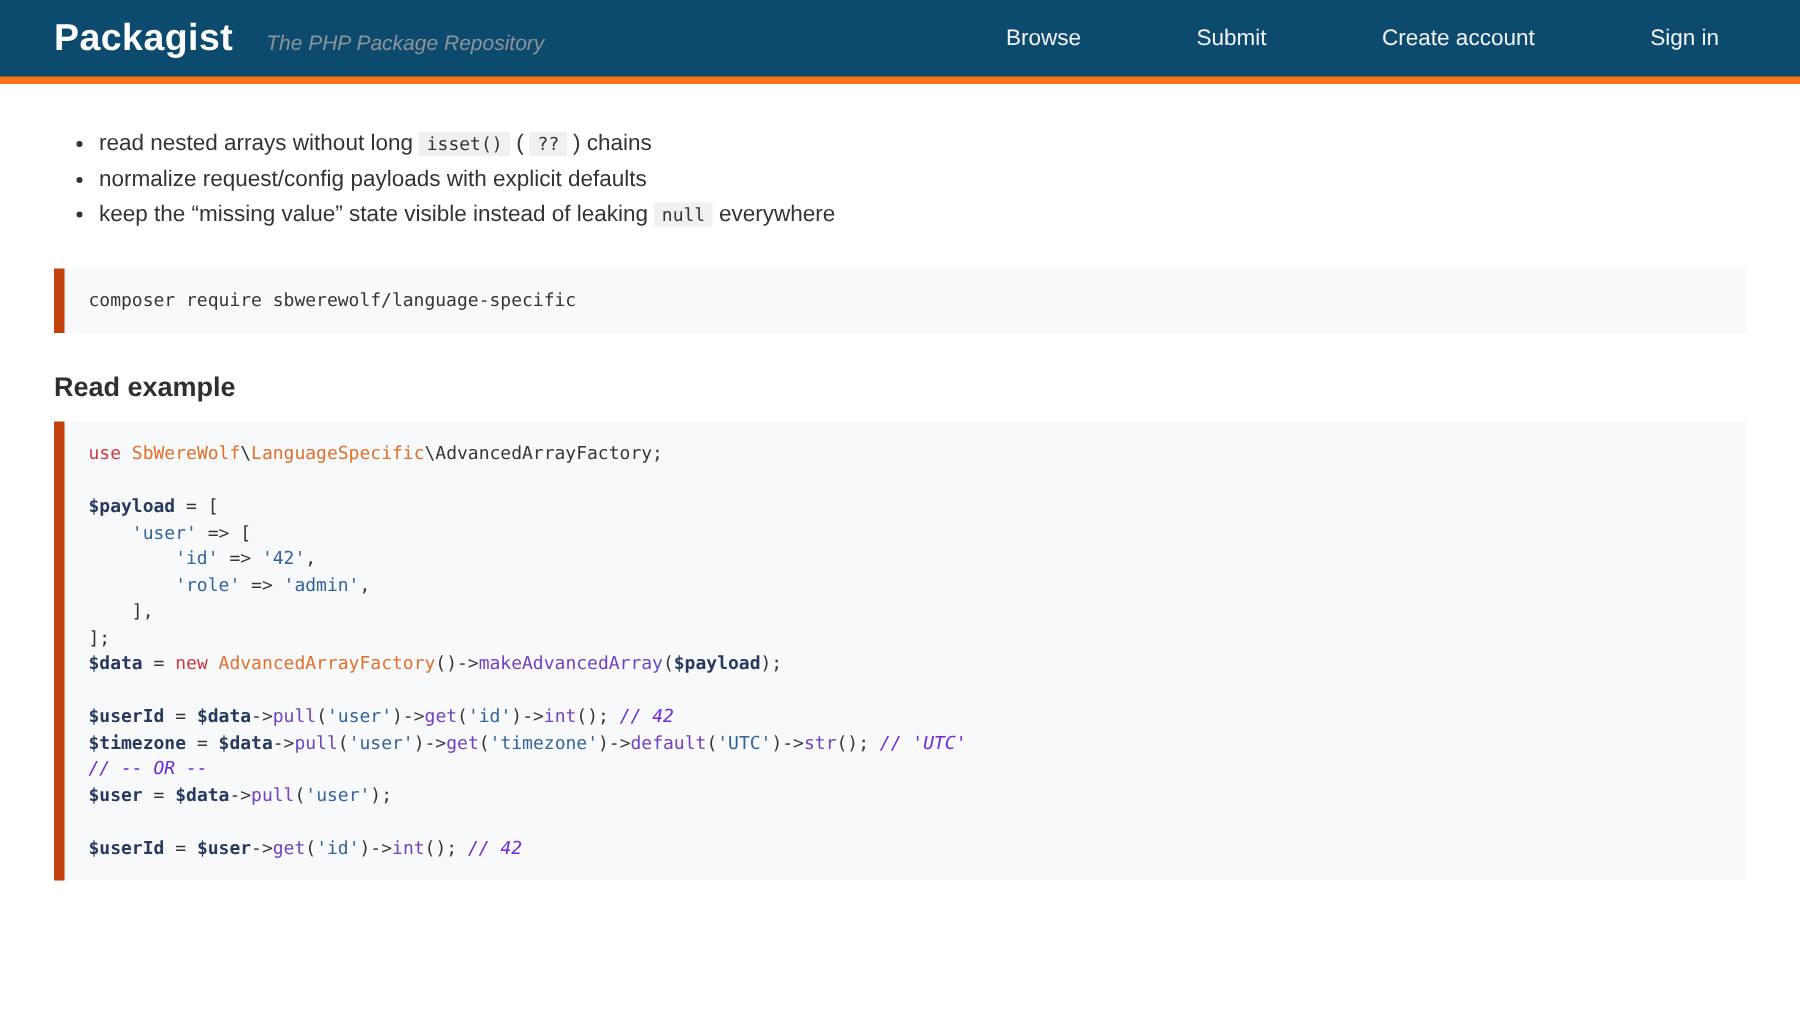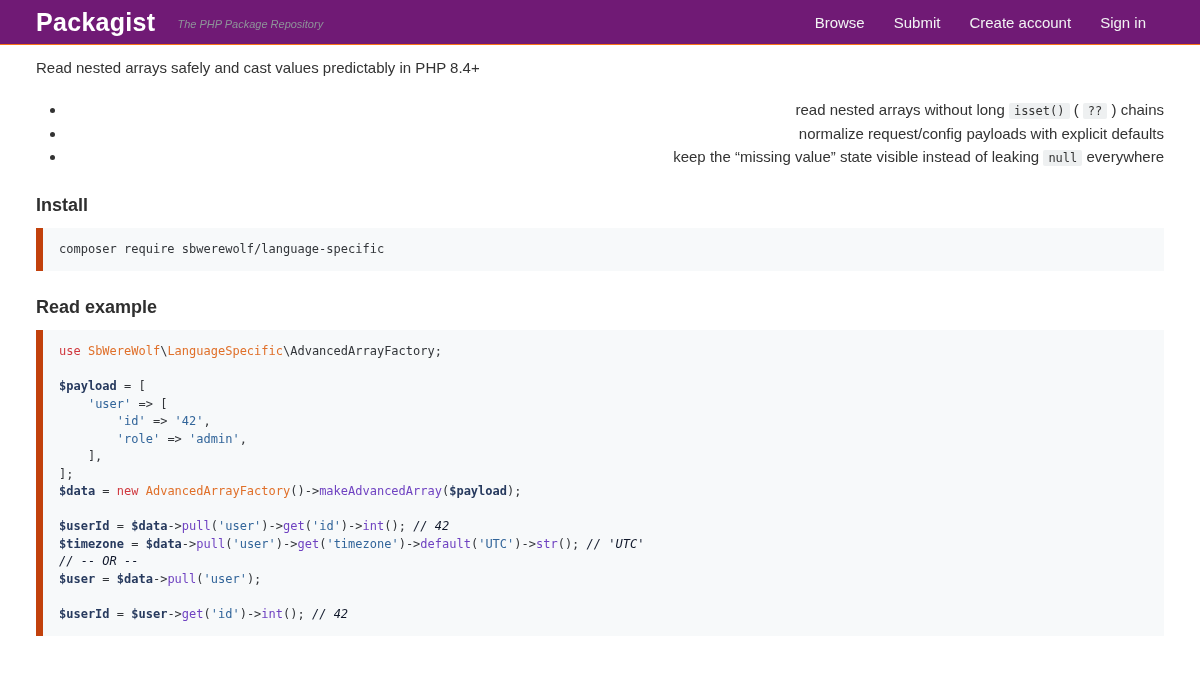--- a/index.html
+++ b/index.html
@@ -5,47 +5,47 @@
   * { box-sizing: border-box; margin: 0; padding: 0; }
   html, body { width: 1200px; height: 675px; overflow: hidden; }
   body {
     font-family: "Liberation Sans", "DejaVu Sans", sans-serif;
     background: #ffffff;
     color: #333333;
   }
 
   
   .site-header {
-    height: 45px;
-    background: #701a75;
-    border-bottom: 1px solid #f97316;
+    height: 56px;
+    background: #0c4a6e;
+    border-bottom: 5px solid #f97316;
     display: flex;
     align-items: center;
     padding: 0 54px 0 36px;
   }
   .brand {
     font-size: 25px;
     font-weight: bold;
     color: #ffffff;
     letter-spacing: 0.3px;
     cursor: pointer;
     text-decoration: none;
   }
   .tagline {
-    font-size: 11px;
+    font-size: 14px;
     font-style: italic;
     color: #8e9399;
     margin-left: 22px;
     margin-top: 4px;
   }
   .main-nav {
     margin-left: auto;
     display: flex;
     align-items: flex-start;
-    gap: 29px;
+    gap: 77px;
   }
   .nav-link {
     color: #f2f3f4;
     font-size: 15px;
     text-decoration: none;
     cursor: pointer;
   }
 
   
   .readme {
@@ -53,21 +53,20 @@
   }
   .readme p {
     font-size: 15px;
     color: #333333;
     margin: 0 0 22px 0;
   }
   .use-case-list {
     list-style: disc;
     padding-left: 30px;
     margin: 14px 0 24px 0;
-    text-align: right;
   }
   .use-case-list li {
     font-size: 15px;
     line-height: 1.57;
     color: #333333;
   }
   .inline-code {
     font-family: "DejaVu Sans Mono", "Liberation Mono", monospace;
     font-size: 12px;
     background: #eef0f1;
@@ -93,43 +92,41 @@
     margin-bottom: 6px;
   }
   .code-line { white-space: pre; min-height: 17.5px; }
 
   
   .tok-k   { color: #d0383e; }
   .tok-cls { color: #e0702a; }
   .tok-fn  { color: #6f42c1; }
   .tok-v   { color: #273a5e; font-weight: bold; }
   .tok-s   { color: #32659a; text-align: center; }
-  .tok-cm  { color: #0f172a; font-style: italic; margin-top: 28px; }
+  .tok-cm  { color: #6d28d9; font-style: italic; margin-top: 28px; }
   .tok-p   { color: #323539; }
 </style>
 </head>
 <body>
 
 <header class="site-header">
   <a class="brand" href="#">Packagist</a>
   <span class="tagline">The PHP Package Repository</span>
   <nav class="main-nav">
       <a class="nav-link" href="#">Browse</a>
       <a class="nav-link" href="#">Submit</a>
       <a class="nav-link" href="#">Create account</a>
       <a class="nav-link" href="#">Sign in</a>
     </nav>
 </header>
 
 <main class="readme">
-  <p>Read nested arrays safely and cast values predictably in PHP 8.4+</p>
   <ul class="use-case-list">
       <li>read nested arrays without long <code class="inline-code">isset()</code> ( <code class="inline-code">??</code> ) chains</li>
       <li>normalize request/config payloads with explicit defaults</li>
       <li>keep the “missing value” state visible instead of leaking <code class="inline-code">null</code> everywhere</li>
     </ul>
 
-  <h2>Install</h2>
   <pre class="code-block"><code>composer require sbwerewolf/language-specific</code></pre>
 
   <h2>Read example</h2>
   <pre class="code-block" id="example-code"><div class="code-line"><span class="tok-k">use </span><span class="tok-cls">SbWereWolf</span><span class="tok-p">\</span><span class="tok-cls">LanguageSpecific</span><span class="tok-p">\AdvancedArrayFactory;</span></div><div class="code-line"> </div><div class="code-line"><span class="tok-v">$payload</span><span class="tok-p"> = [</span></div><div class="code-line"><span class="tok-p">    </span><span class="tok-s">'user'</span><span class="tok-p"> =&gt; [</span></div><div class="code-line"><span class="tok-p">        </span><span class="tok-s">'id'</span><span class="tok-p"> =&gt; </span><span class="tok-s">'42'</span><span class="tok-p">,</span></div><div class="code-line"><span class="tok-p">        </span><span class="tok-s">'role'</span><span class="tok-p"> =&gt; </span><span class="tok-s">'admin'</span><span class="tok-p">,</span></div><div class="code-line"><span class="tok-p">    ],</span></div><div class="code-line"><span class="tok-p">];</span></div><div class="code-line"><span class="tok-v">$data</span><span class="tok-p"> = </span><span class="tok-k">new </span><span class="tok-cls">AdvancedArrayFactory</span><span class="tok-p">()-&gt;</span><span class="tok-fn">makeAdvancedArray</span><span class="tok-p">(</span><span class="tok-v">$payload</span><span class="tok-p">);</span></div><div class="code-line"> </div><div class="code-line"><span class="tok-v">$userId</span><span class="tok-p"> = </span><span class="tok-v">$data</span><span class="tok-p">-&gt;</span><span class="tok-fn">pull</span><span class="tok-p">(</span><span class="tok-s">'user'</span><span class="tok-p">)-&gt;</span><span class="tok-fn">get</span><span class="tok-p">(</span><span class="tok-s">'id'</span><span class="tok-p">)-&gt;</span><span class="tok-fn">int</span><span class="tok-p">(); </span><span class="tok-cm">// 42</span></div><div class="code-line"><span class="tok-v">$timezone</span><span class="tok-p"> = </span><span class="tok-v">$data</span><span class="tok-p">-&gt;</span><span class="tok-fn">pull</span><span class="tok-p">(</span><span class="tok-s">'user'</span><span class="tok-p">)-&gt;</span><span class="tok-fn">get</span><span class="tok-p">(</span><span class="tok-s">'timezone'</span><span class="tok-p">)-&gt;</span><span class="tok-fn">default</span><span class="tok-p">(</span><span class="tok-s">'UTC'</span><span class="tok-p">)-&gt;</span><span class="tok-fn">str</span><span class="tok-p">(); </span><span class="tok-cm">// 'UTC'</span></div><div class="code-line"><span class="tok-cm">// -- OR --</span></div><div class="code-line"><span class="tok-v">$user</span><span class="tok-p"> = </span><span class="tok-v">$data</span><span class="tok-p">-&gt;</span><span class="tok-fn">pull</span><span class="tok-p">(</span><span class="tok-s">'user'</span><span class="tok-p">);</span></div><div class="code-line"> </div><div class="code-line"><span class="tok-v">$userId</span><span class="tok-p"> = </span><span class="tok-v">$user</span><span class="tok-p">-&gt;</span><span class="tok-fn">get</span><span class="tok-p">(</span><span class="tok-s">'id'</span><span class="tok-p">)-&gt;</span><span class="tok-fn">int</span><span class="tok-p">(); </span><span class="tok-cm">// 42</span></div></pre>
 </main>
 
 </body></html>

